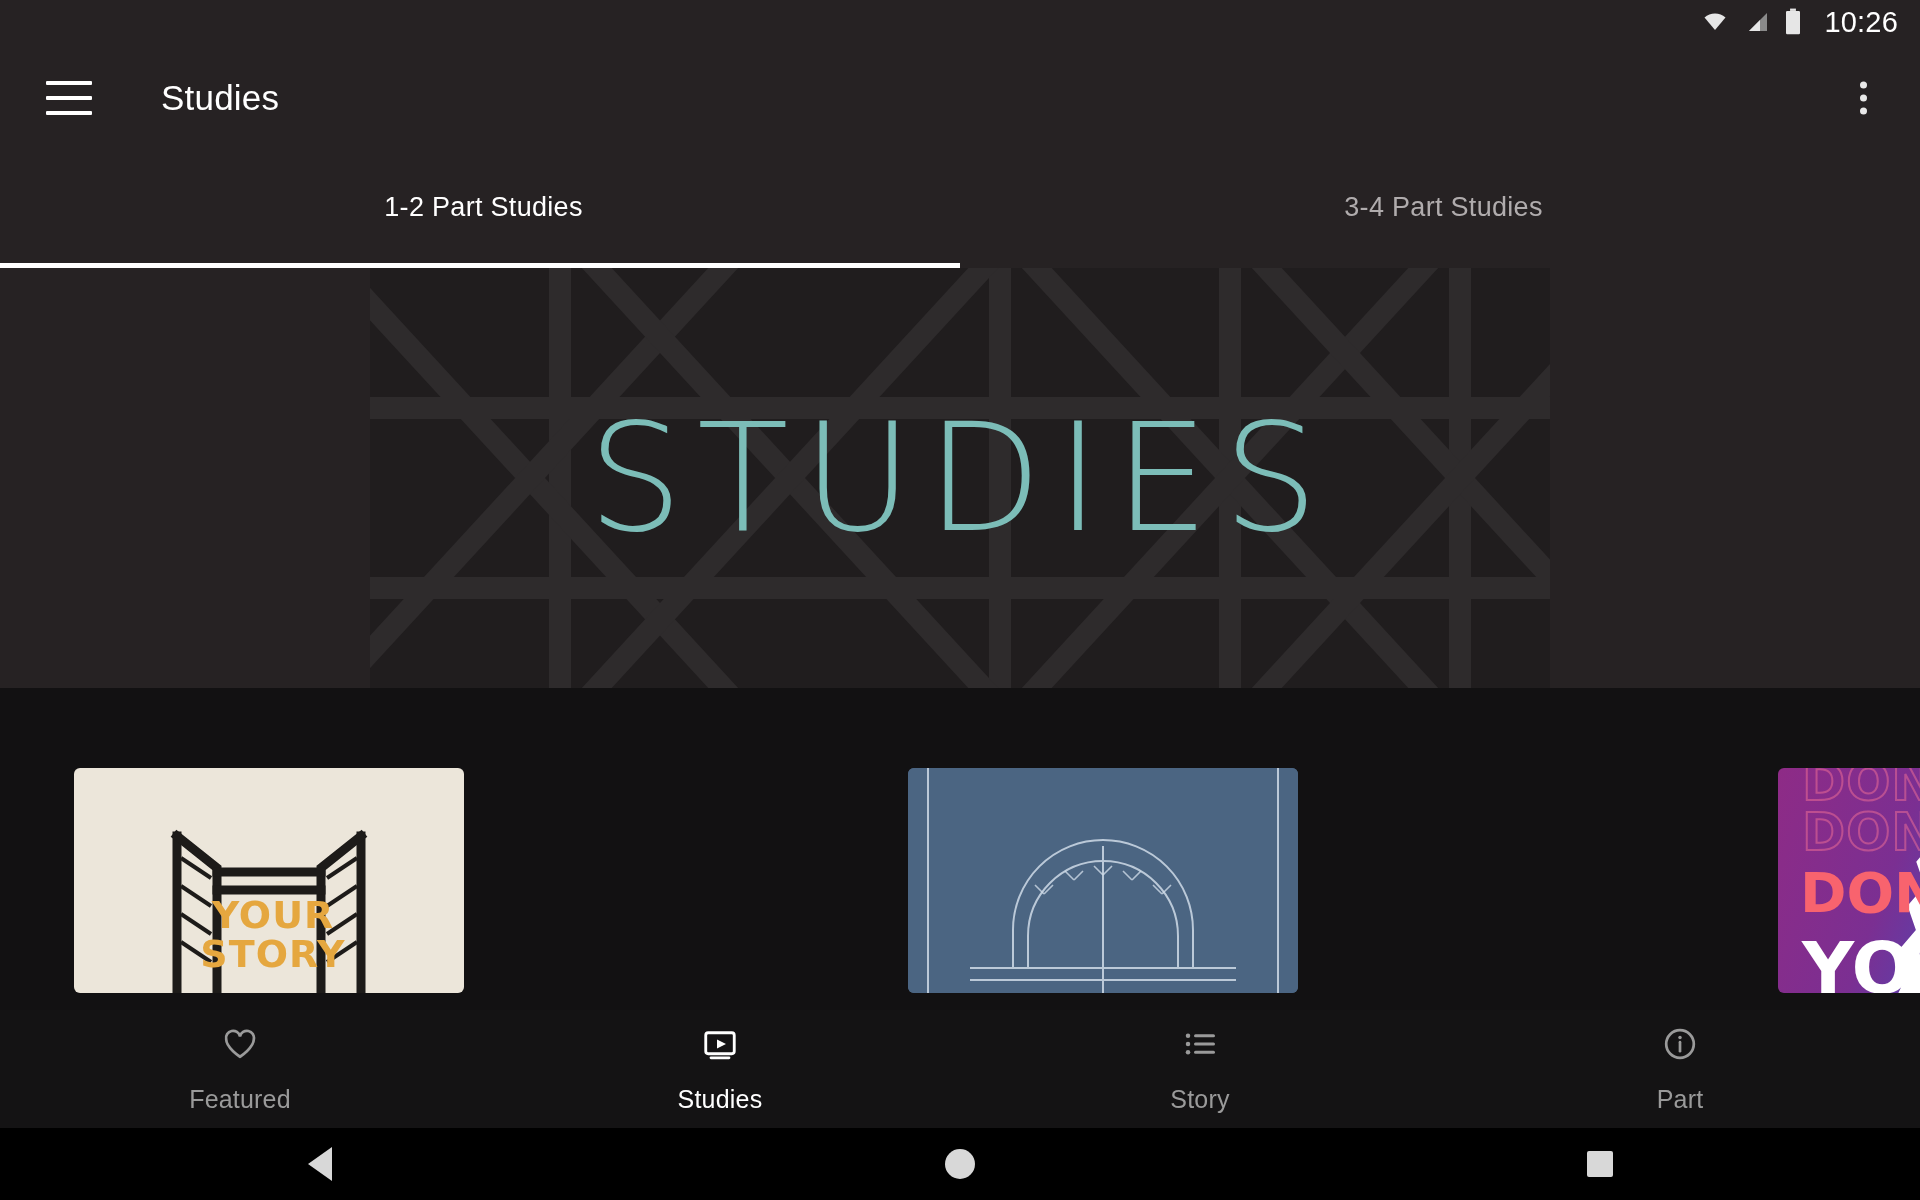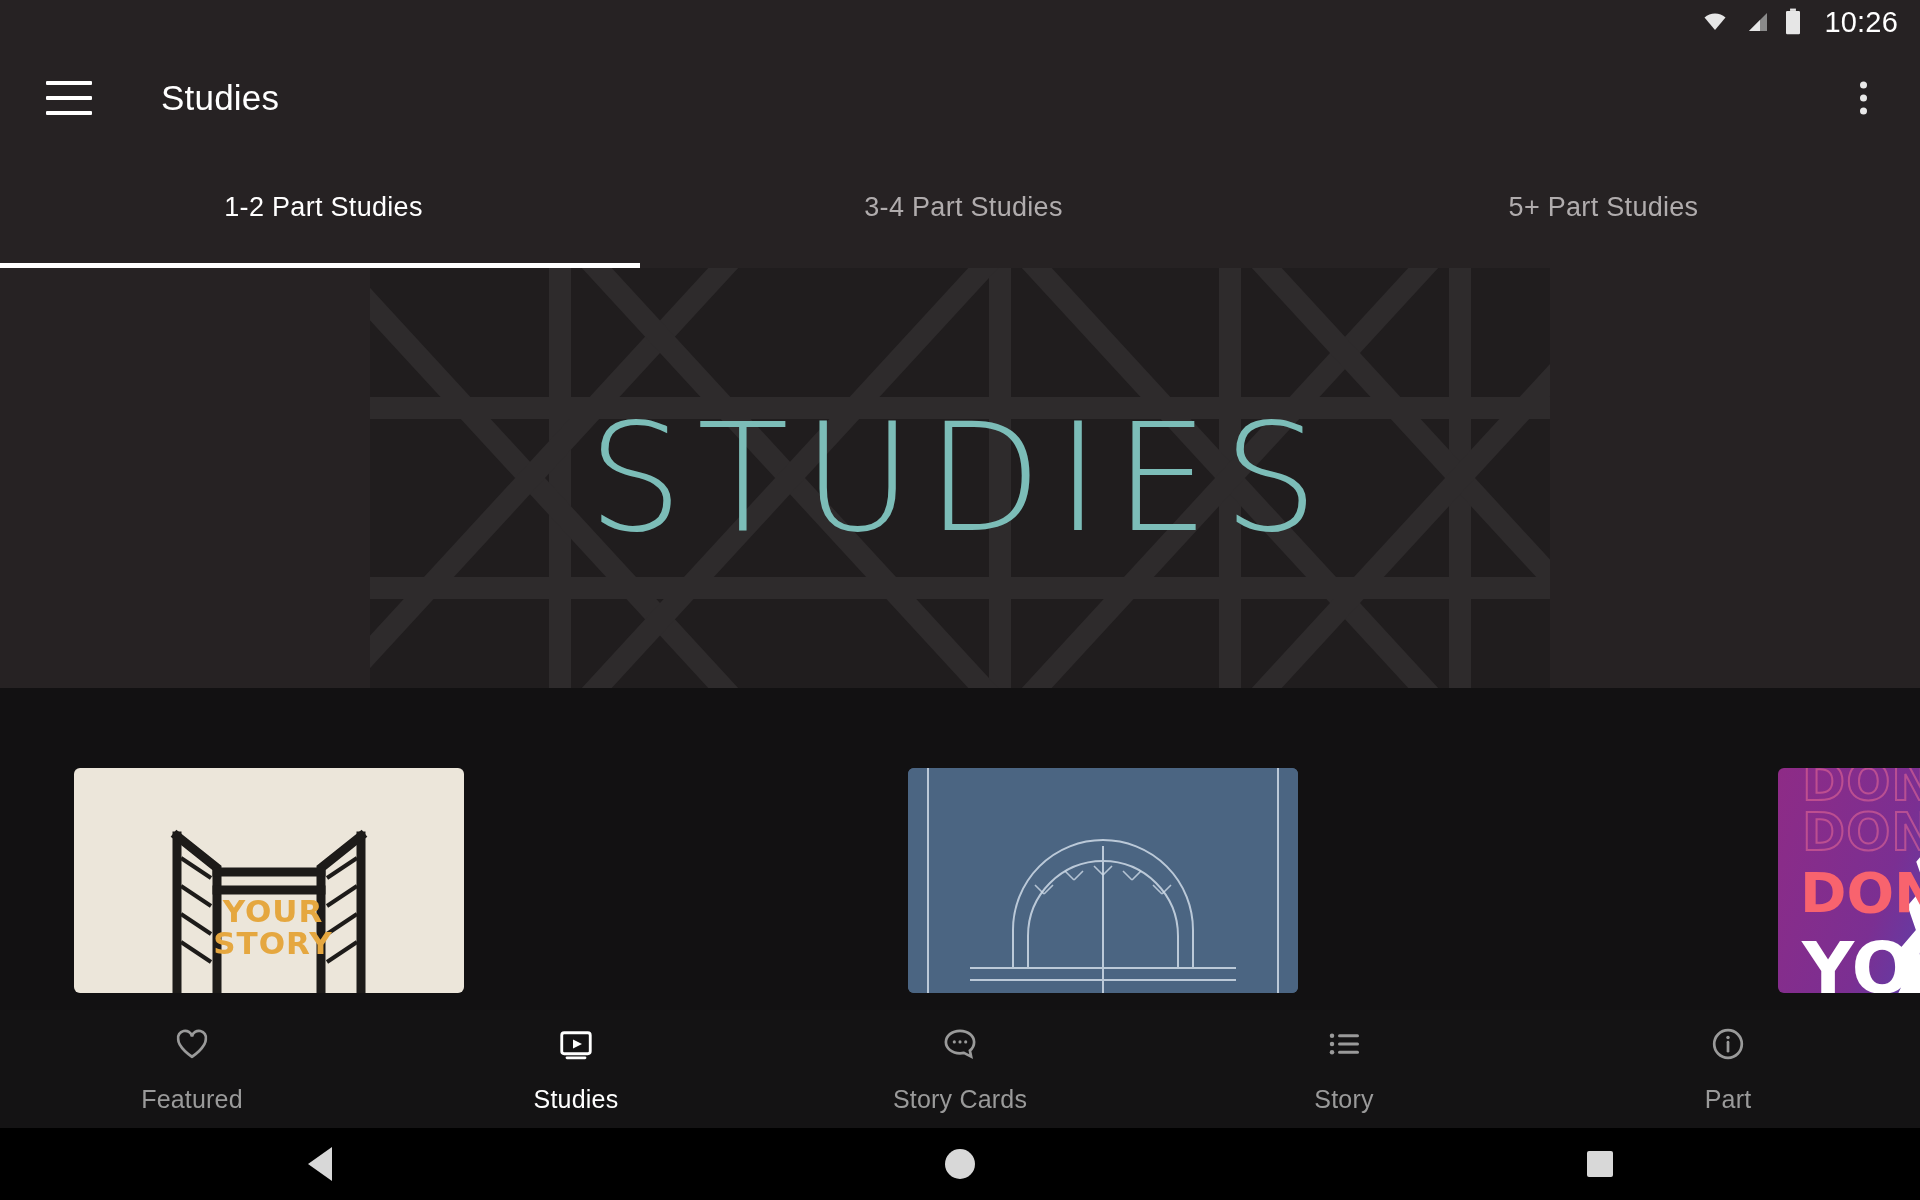--- a/index.html
+++ b/index.html
@@ -72,21 +72,21 @@
   }
   .card-1 { left:74px; }
   .card-2 { left:518px; }
   .card-3 { left:998px; }
 
   
   .c1 { background:#ece6da; position:relative; }
   .c1 .doorway { position:absolute; left:50%; top:60px; transform:translateX(-50%); }
   .c1 .ystxt {
     position:absolute; left:0; right:0; top:128px; text-align:center;
-    color:#e5a73f; font-size:31px; font-weight:bold; line-height:1.02;
+    color:#e5a73f; font-size:38px; font-weight:bold; line-height:1.02;
     font-family:"DejaVu Sans", sans-serif; letter-spacing:1px;padding-left:8px;
   }
 
   
   .c2 { background:#4b6582; position:relative; }
 
   
   .c3 { position:relative; background:linear-gradient(110deg,#8e2b86 0%,#7b2f92 32%,#4a49b8 58%,#1f74d6 100%); overflow:hidden; }
   .c3 .ghost {
     position:absolute; font-size:52px; font-weight:bold; letter-spacing:1px;
@@ -167,23 +167,20 @@
         <i></i>
     </div>
   </div>
 
   <div class="tabs">
     <div class="tab active">
       <span>1-2 Part Studies</span>
     </div>
     <div class="tab">
       <span>3-4 Part Studies</span>
-    </div>
-    <div class="tab">
-      <span>5+ Part Studies</span>
     </div>
   </div>
 
   <div class="hero">
     <svg class="hero-pattern" viewBox="0 0 1920 420" preserveAspectRatio="none">
       <g stroke="#2e2b2c" stroke-width="22" fill="none">
         <path d="M330 -40 L330 460"></path>
         <path d="M560 -40 L560 460"></path>
         <path d="M1000 -40 L1000 460"></path>
         <path d="M1230 -40 L1230 460"></path>
@@ -282,31 +279,20 @@
       <span class="navicon">
         <svg width="38" height="36" viewBox="0 0 24 24">
           <rect x="2.5" y="4.5" width="19" height="14" rx="1.6" fill="none" stroke="#ffffff" stroke-width="1.9"></rect>
           <path d="M10 9 L16 12 L10 15 Z" fill="#ffffff"></path>
           <path d="M6 21.2 L18 21.2" stroke="#ffffff" stroke-width="1.9" stroke-linecap="round"></path>
         </svg>
       </span>
       <span class="nlabel">Studies</span>
     </div>
 
-    <div class="navitem">
-      <span class="navicon">
-        <svg width="38" height="36" viewBox="0 0 24 24" fill="none" stroke="#9a9a9a" stroke-width="1.8">
-          <path d="M12 3.2 C6.6 3.2 2.6 6.6 2.6 10.7 C2.6 14.8 6.6 18.2 12 18.2 C12.9 18.2 13.8 18.1 14.6 17.9 L19.4 20.4 L18.6 16.4 C20.4 15 21.4 12.9 21.4 10.7 C21.4 6.6 17.4 3.2 12 3.2 Z"></path>
-          <circle cx="8.2" cy="10.6" r="1.05" fill="#9a9a9a" stroke="none"></circle>
-          <circle cx="12" cy="10.6" r="1.05" fill="#9a9a9a" stroke="none"></circle>
-          <circle cx="15.8" cy="10.6" r="1.05" fill="#9a9a9a" stroke="none"></circle>
-        </svg>
-      </span>
-      <span class="nlabel">Story Cards</span>
-    </div>
 
     <div class="navitem">
       <span class="navicon">
         <svg width="38" height="36" viewBox="0 0 24 24" stroke="#9a9a9a" stroke-width="2" stroke-linecap="round">
           <circle cx="4" cy="6.5" r="1.5" fill="#9a9a9a" stroke="none"></circle>
           <circle cx="4" cy="12" r="1.5" fill="#9a9a9a" stroke="none"></circle>
           <circle cx="4" cy="17.5" r="1.5" fill="#9a9a9a" stroke="none"></circle>
           <path d="M9 6.5 L21 6.5"></path>
             <path d="M9 12 L21 12"></path>
             <path d="M9 17.5 L21 17.5"></path>

